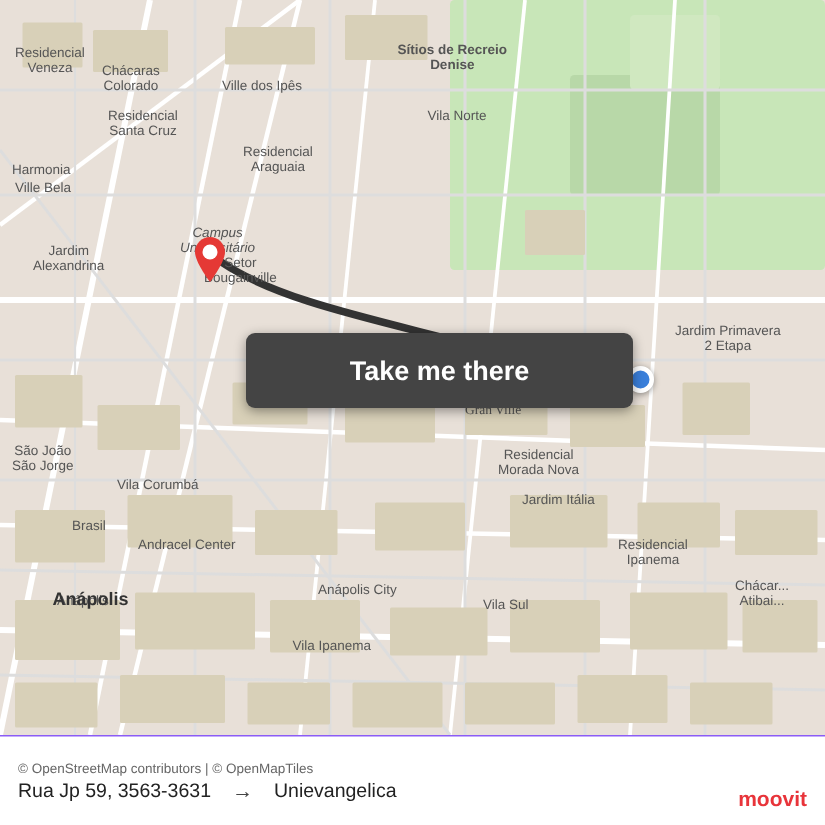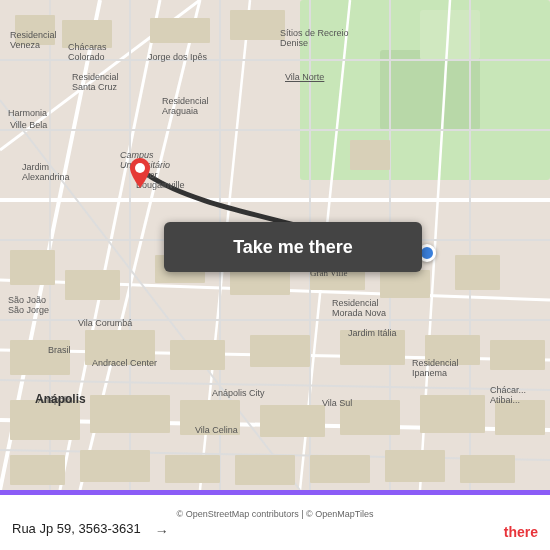--- a/index.html
+++ b/index.html
@@ -70,24 +70,23 @@
 
     
     #bottom-bar {
       width: 550px;
       height: 60px;
       background: #ffffff;
       display: flex;
       flex-direction: column;
       justify-content: center;
       padding: 4px 12px;
-      border-top: 5px solid #8b5cf6;
+      border-top: 1px solid #8b5cf6;
       position: relative;
       z-index: 200;
-      text-align: center;
     }
 
     .attribution {
       font-size: 9px;
       color: #666;
       margin-bottom: 2px;
     }
 
     .route-info {
       display: flex;
@@ -129,20 +128,21 @@
 
     
     .map-label {
       position: absolute;
       font-size: 9px;
       color: #555;
       font-family: Arial, sans-serif;
       z-index: 30;
       white-space: nowrap;
       pointer-events: none;
+      text-align: center;
     }
 
     
     #map-svg {
       position: absolute;
       top: 0;
       left: 0;
       width: 550px;
       height: 490px;
       z-index: 10;
@@ -220,60 +220,62 @@
     <rect x="80" y="450" width="70" height="32" fill="#d8d0b8" rx="1"></rect>
     <rect x="165" y="455" width="55" height="28" fill="#d8d0b8" rx="1"></rect>
     <rect x="235" y="455" width="60" height="30" fill="#d8d0b8" rx="1"></rect>
     <rect x="310" y="455" width="60" height="28" fill="#d8d0b8" rx="1"></rect>
     <rect x="385" y="450" width="60" height="32" fill="#d8d0b8" rx="1"></rect>
     <rect x="460" y="455" width="55" height="28" fill="#d8d0b8" rx="1"></rect>
   </svg>
 
   <div class="map-label" style="top:30px;left:10px;">Residencial<br>Veneza</div>
   <div class="map-label" style="top:42px;left:68px;">Chácaras<br>Colorado</div>
-  <div class="map-label" style="top:52px;left:148px;">Jorge dos Ipês</div>
-  <div class="map-label" style="top:28px;left:280px;">Sítios de Recreio<br>Denise</div>
-  <div class="map-label" style="top:72px;left:285px;text-decoration:underline;">Vila Norte</div>
+  <div class="map-label" style="top:52px;left:148px;">Ville dos Ipês</div>
+  <div class="map-label" style="top:28px;left:265px;font-weight:bold;">Sítios de Recreio<br>Denise</div>
+  <div class="map-label" style="top:72px;left:285px;">Vila Norte</div>
   <div class="map-label" style="top:72px;left:72px;">Residencial<br>Santa Cruz</div>
   <div class="map-label" style="top:108px;left:8px;">Harmonia</div>
   <div class="map-label" style="top:120px;left:10px;">Ville Bela</div>
   <div class="map-label" style="top:96px;left:162px;">Residencial<br>Araguaia</div>
   <div class="map-label" style="top:150px;left:120px;font-style:italic;">Campus<br>Universitário</div>
   <div class="map-label" style="top:170px;left:136px;">Setor<br>Bougainville</div>
   <div class="map-label" style="top:162px;left:22px;">Jardim<br>Alexandrina</div>
+  <div class="map-label" style="top:215px;left:450px;">Jardim Primavera<br>2 Etapa</div>
   <div class="map-label" style="top:268px;left:310px;font-family:Liberation Serif, serif;">Gran Ville</div>
   <div class="map-label" style="top:298px;left:332px;">Residencial<br>Morada Nova</div>
   <div class="map-label" style="top:328px;left:348px;">Jardim Itália</div>
   <div class="map-label" style="top:295px;left:8px;">São João<br>São Jorge</div>
   <div class="map-label" style="top:345px;left:12px;padding-left:36px;">Brasil</div>
   <div class="map-label" style="top:318px;left:78px;">Vila Corumbá</div>
   <div class="map-label" style="top:358px;left:92px;">Andracel Center</div>
   <div class="map-label" style="top:395px;left:38px;">Anápolis</div>
   <div class="map-label" style="top:388px;left:212px;">Anápolis City</div>
   <div class="map-label" style="top:398px;left:322px;">Vila Sul</div>
   <div class="map-label" style="top:358px;left:412px;">Residencial<br>Ipanema</div>
   <div class="map-label" style="top:385px;left:490px;">Chácar...<br>Atibai...</div>
-  <div class="map-label" style="top:425px;left:195px;">Vila Celina</div>
+  <div class="map-label" style="top:425px;left:195px;">Vila Ipanema</div>
 
   <div style="position:absolute;top:392px;left:35px;font-size:12px;font-weight:bold;color:#333;z-index:30;pointer-events:none;">Anápolis</div>
 
   <div class="map-pin map-pin-red">
     <svg width="20" height="30" viewBox="0 0 20 30" xmlns="http://www.w3.org/2000/svg">
       <path d="M10 0 C4.5 0 0 4.5 0 10 C0 17 10 30 10 30 C10 30 20 17 20 10 C20 4.5 15.5 0 10 0 Z" fill="#e53935"></path>
       <circle cx="10" cy="10" r="5" fill="#ffffff"></circle>
     </svg>
   </div>
 
   <div class="map-dot-blue"></div>
 
   <button class="take-me-there-btn">Take me there</button>
 </div>
 
 <div id="bottom-bar">
   <div class="attribution">© OpenStreetMap contributors | © OpenMapTiles</div>
   <div class="route-info">
     <span class="route-from">Rua Jp 59, 3563-3631</span>
     <span class="route-arrow">→</span>
+    <span class="route-to">Unievangelica</span>
   </div>
   <div class="moovit-logo">
-    <span class="moovit-text">there</span>
+    <span class="moovit-text">moovit</span>
   </div>
 </div>
 
 </body></html>

